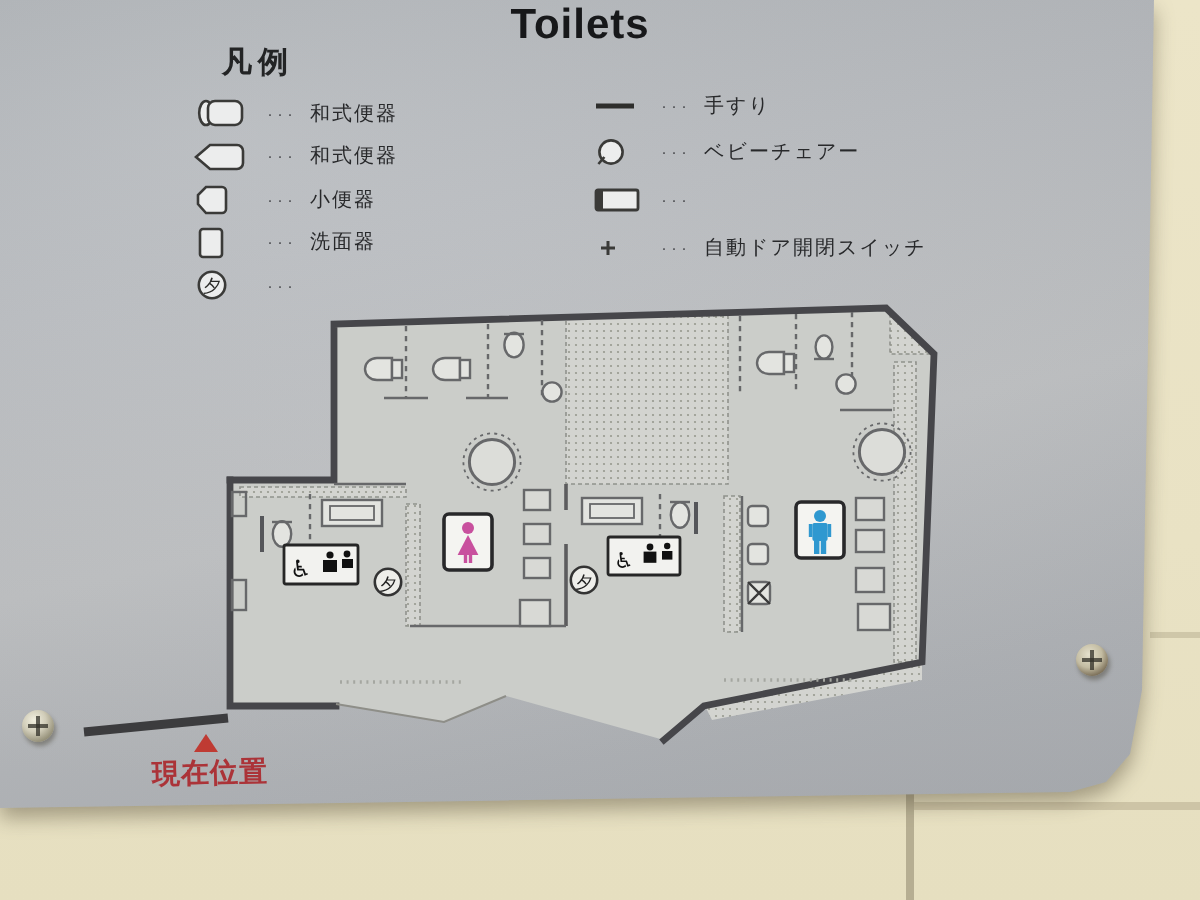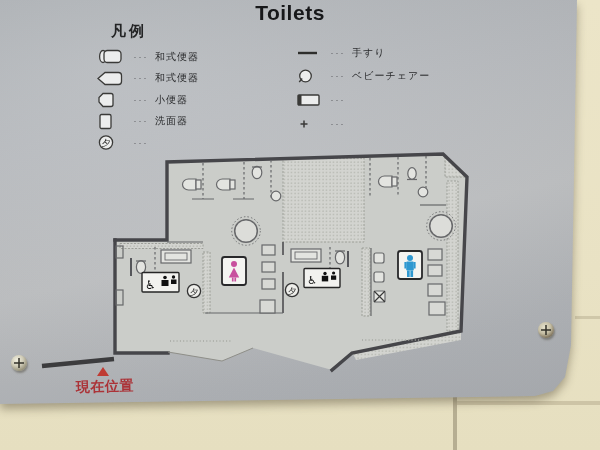--- a/index.html
+++ b/index.html
@@ -145,20 +145,21 @@
       </span>
       <span class="ldots">···</span>
     </div>
     <div class="lrow">
       <span class="licon">
         <svg width="16" height="14" viewBox="0 0 16 14">
             <path d="M8,3.5 V10.5 M4.5,7 H11.5" stroke="#3a3a38" stroke-width="1.5"></path>
           </svg>
       </span>
       <span class="ldots">···</span>
+      <span class="llabel">自動ドア開閉スイッチ</span>
     </div>
   </div>
 
   <svg width="600" height="450" viewBox="0 0 600 450" style="position:absolute;left:0;top:0;" fill="none">
     <defs>
       <pattern id="dots" width="3.5" height="3.5" patternUnits="userSpaceOnUse">
         <rect width="3.5" height="3.5" fill="#d3d4d0"></rect>
         <circle cx="1" cy="1" r="0.55" fill="#97998f"></circle>
       </pattern>
     </defs>

